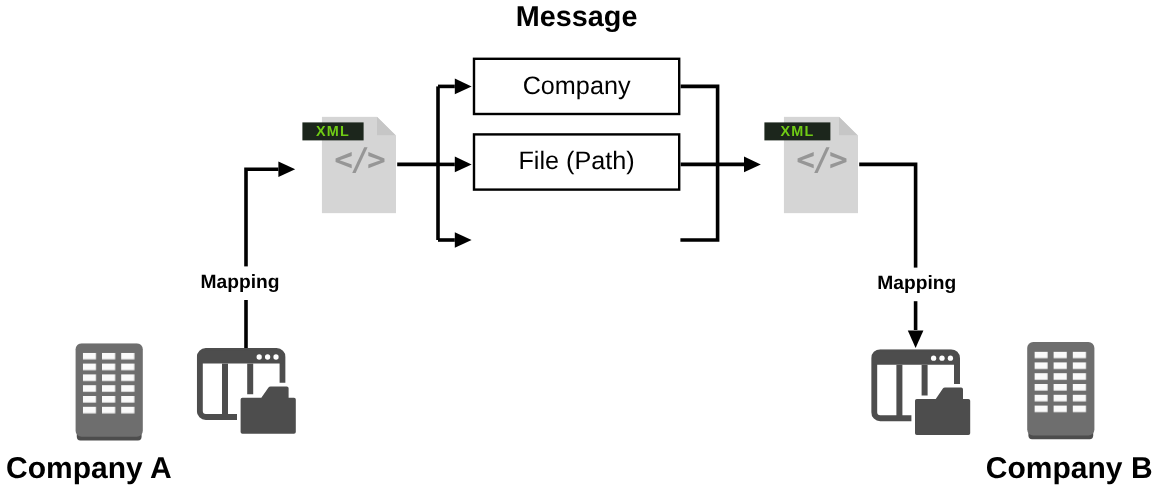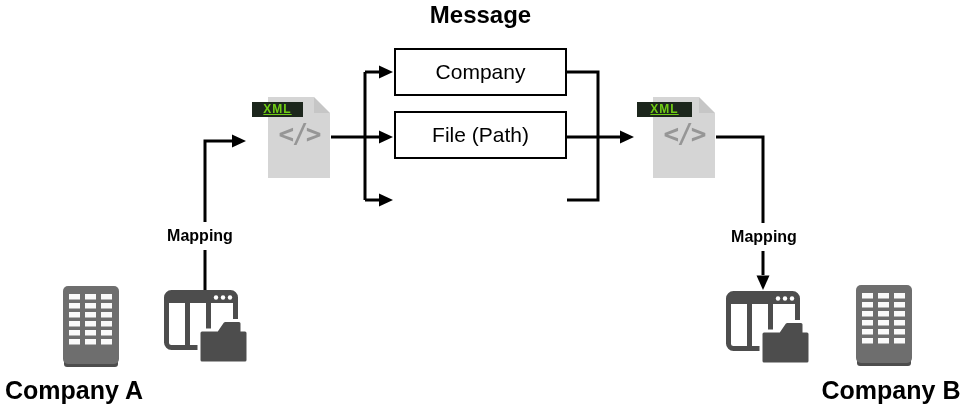--- a/index.html
+++ b/index.html
@@ -26,21 +26,21 @@
   
   .xmldoc{width:62px;height:81px;background:#d5d5d5;
     clip-path:polygon(0 0,calc(100% - 16px) 0,100% 16px,100% 100%,0 100%);}
   .fold{position:absolute;top:0;right:0;width:16px;height:16px;background:#c6c6c6;
     clip-path:polygon(0 0,100% 100%,0 100%);}
   .code-glyph{position:absolute;left:0;top:22px;width:100%;text-align:center;
     font-family:"DejaVu Sans Mono",monospace;font-weight:bold;font-size:26px;
     letter-spacing:-2px;color:#969696;}
   .xmlbadge{position:absolute;left:-16px;top:5px;width:51px;height:15px;background:#1c261c;
     color:#70cc15;font-size:12px;font-weight:bold;letter-spacing:1px;text-align:center;
-    line-height:15px;font-family:"Liberation Sans",sans-serif;text-decoration:underline;}
+    line-height:15px;font-family:"Liberation Sans",sans-serif;}
   .icon-group{width:86px;height:78px;}
   .folder-svg{position:absolute;left:34px;top:30px;overflow:visible;}
   .window-svg{position:absolute;left:0;top:0;}
 </style>
 </head>
 <body>
 
 <div id="canvas">
 
   <svg id="connectors" viewBox="0 0 975 419">

